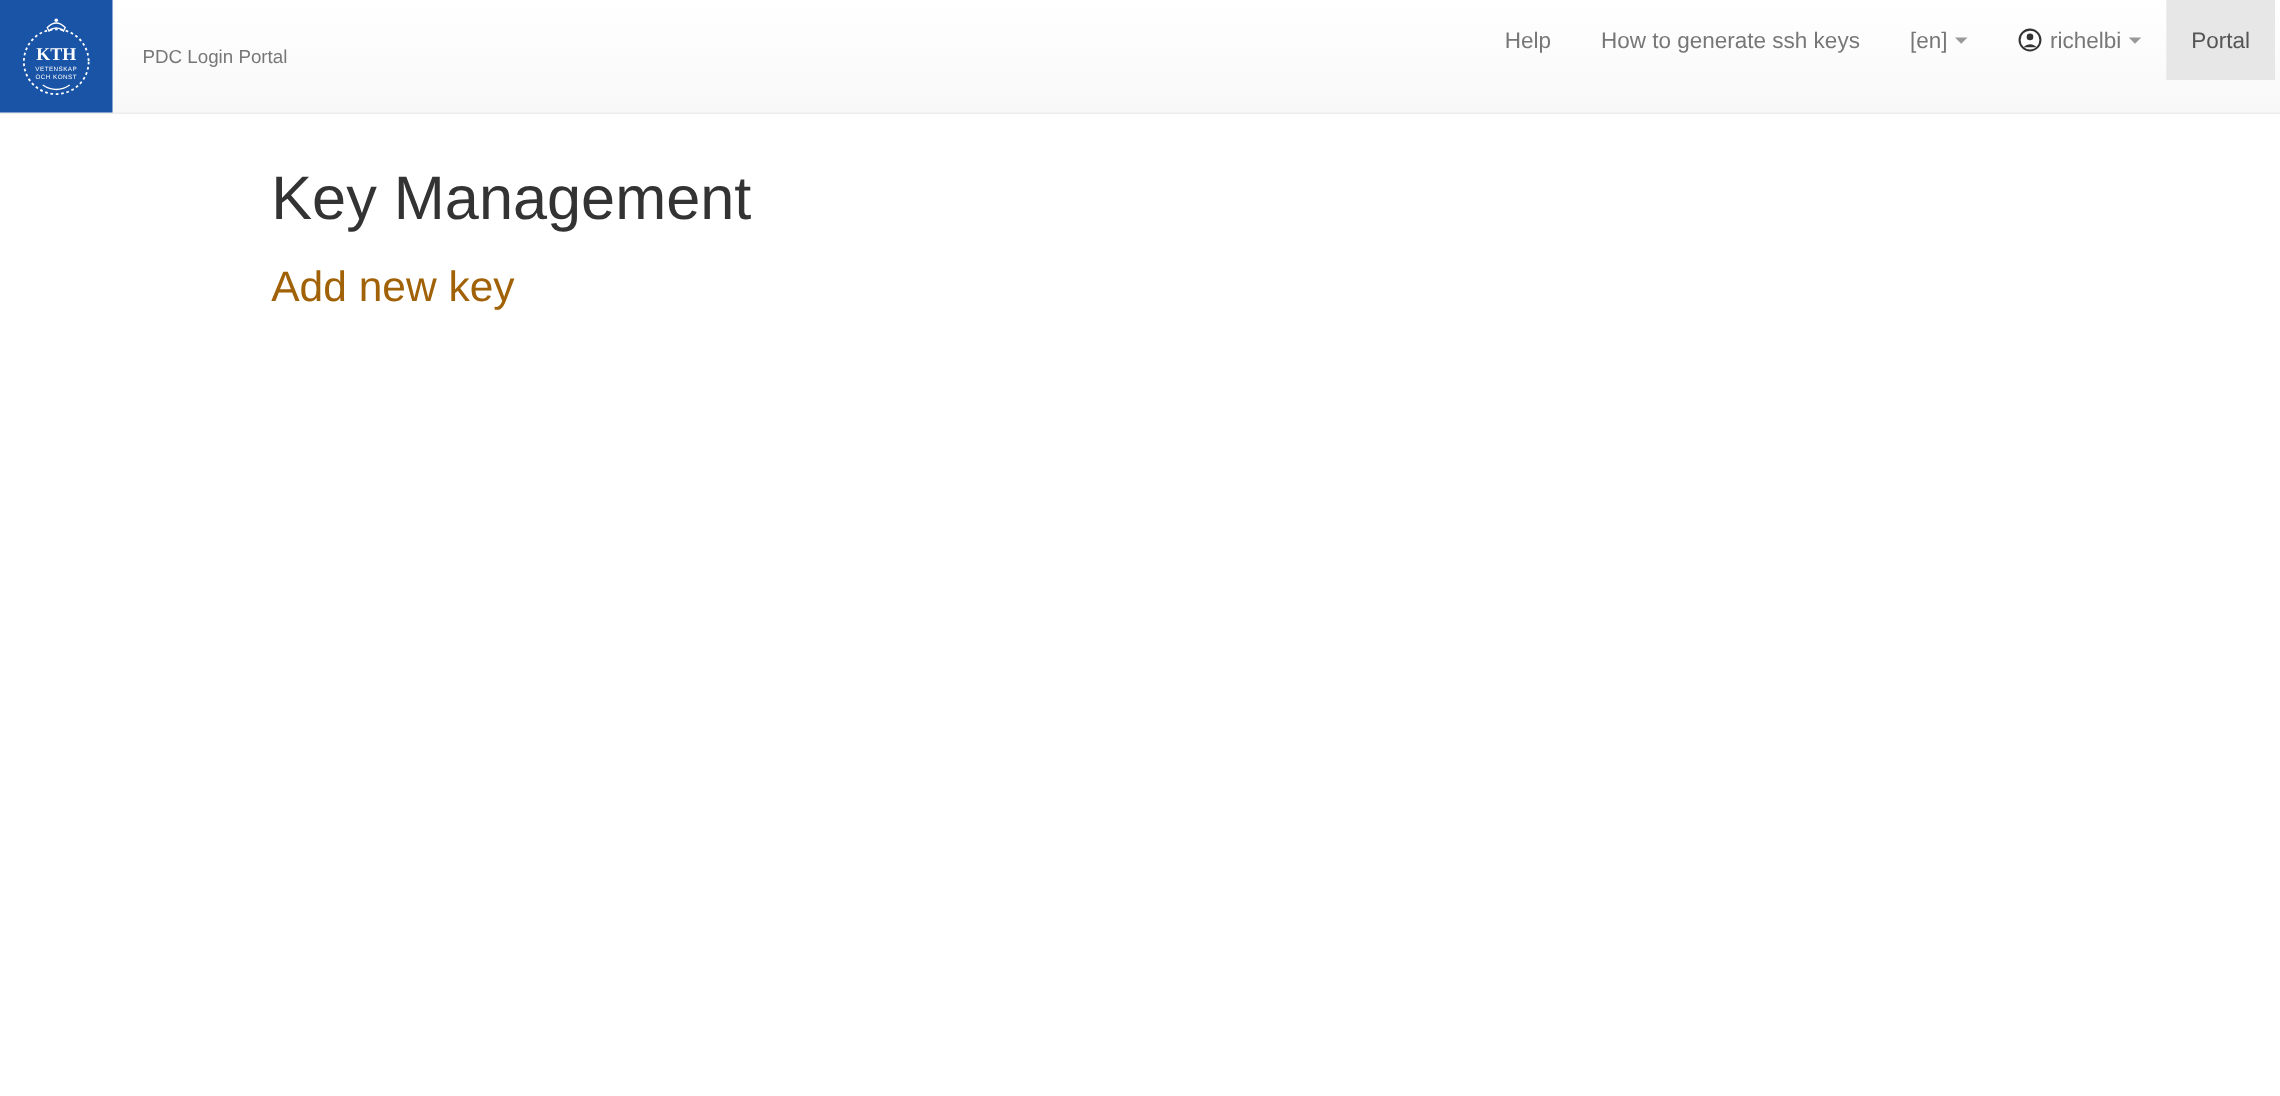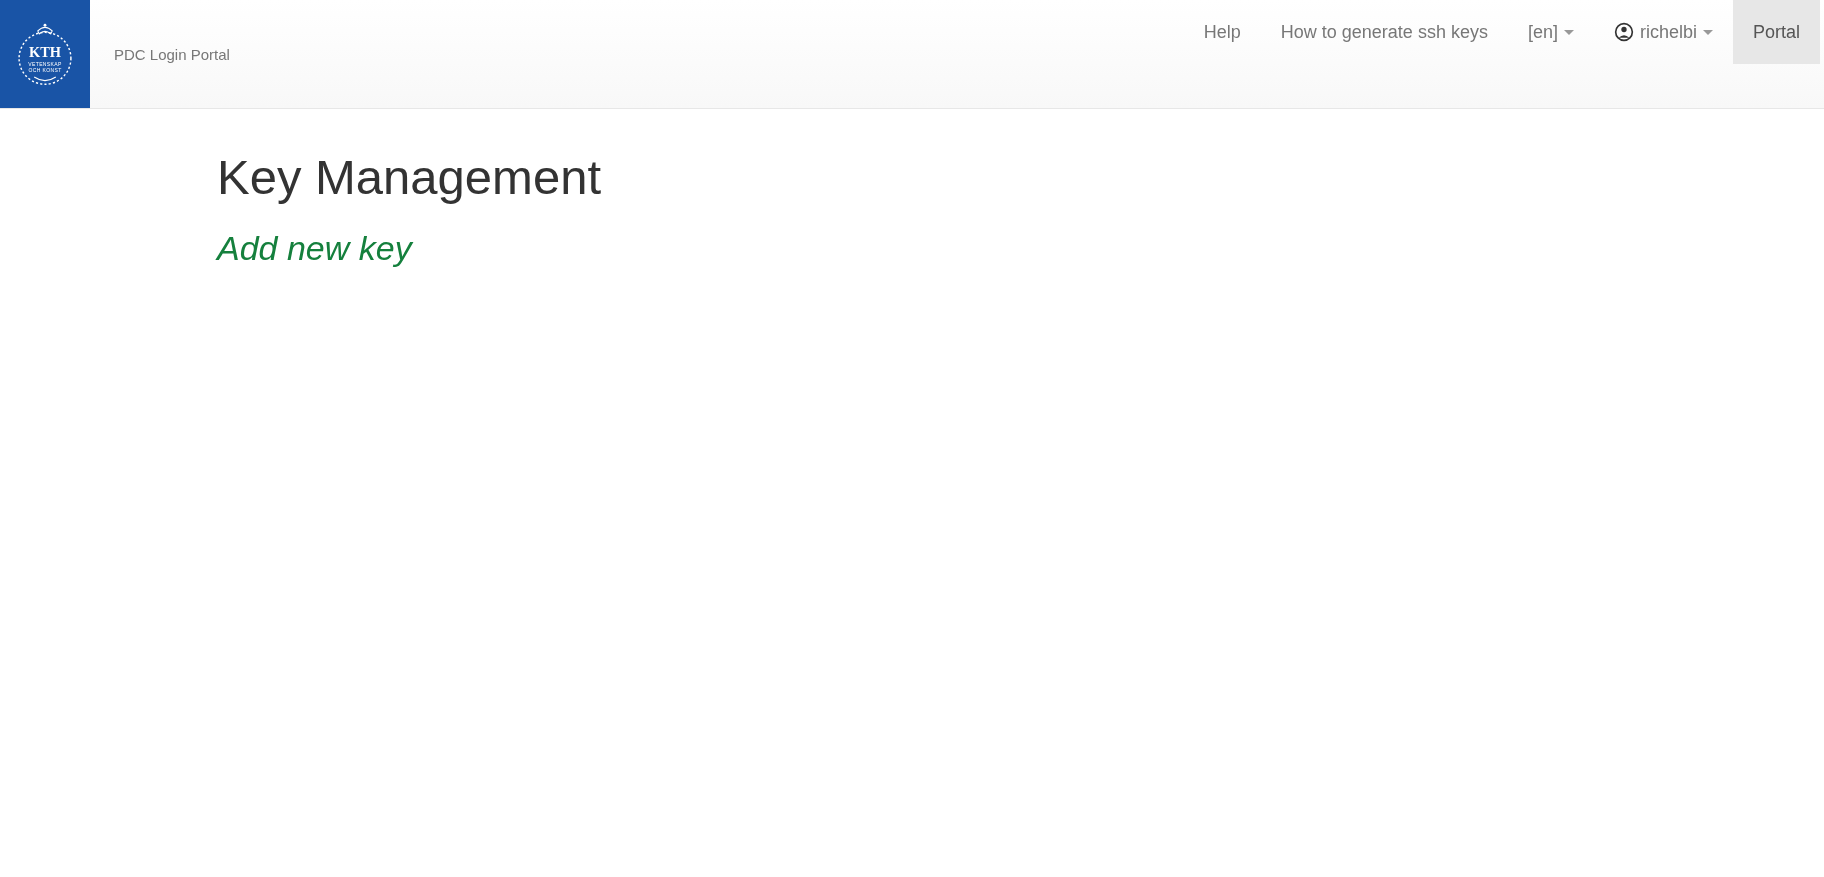--- a/index.html
+++ b/index.html
@@ -19,21 +19,21 @@
       border-bottom: 1px solid #e7e7e7;
       min-height: 90px;
       padding-left: 20px;
     }
     .navbar-left {
       display: flex;
       align-items: center;
     }
     .logo-box {
       width: 90px;
-      height: 108px;
+      height: 90px;
       background: #1954a6;
       display: flex;
       flex-direction: column;
       align-items: center;
       justify-content: center;
       color: #fff;
       position: relative;
       margin-left: -20px;
     }
     .logo-box svg {
@@ -90,25 +90,24 @@
     .page-title {
       font-size: 49px;
       font-weight: 400;
       color: #333;
       margin-top: 10px;
       margin-bottom: 24px;
     }
     .add-key-link {
       font-size: 34px;
       font-weight: 400;
-      color: #15803d;
+      color: #a16207;
       cursor: pointer;
       text-decoration: none;
       display: inline-block;
-      font-style: italic;
     }
   </style>
 </head>
 <body>
 
 <nav class="navbar">
   <div class="navbar-left">
     <div class="logo-box">
       <svg viewBox="0 0 100 100">
         <circle cx="50" cy="56" r="36" fill="none" stroke="#fff" stroke-width="2" stroke-dasharray="3,3"></circle>

